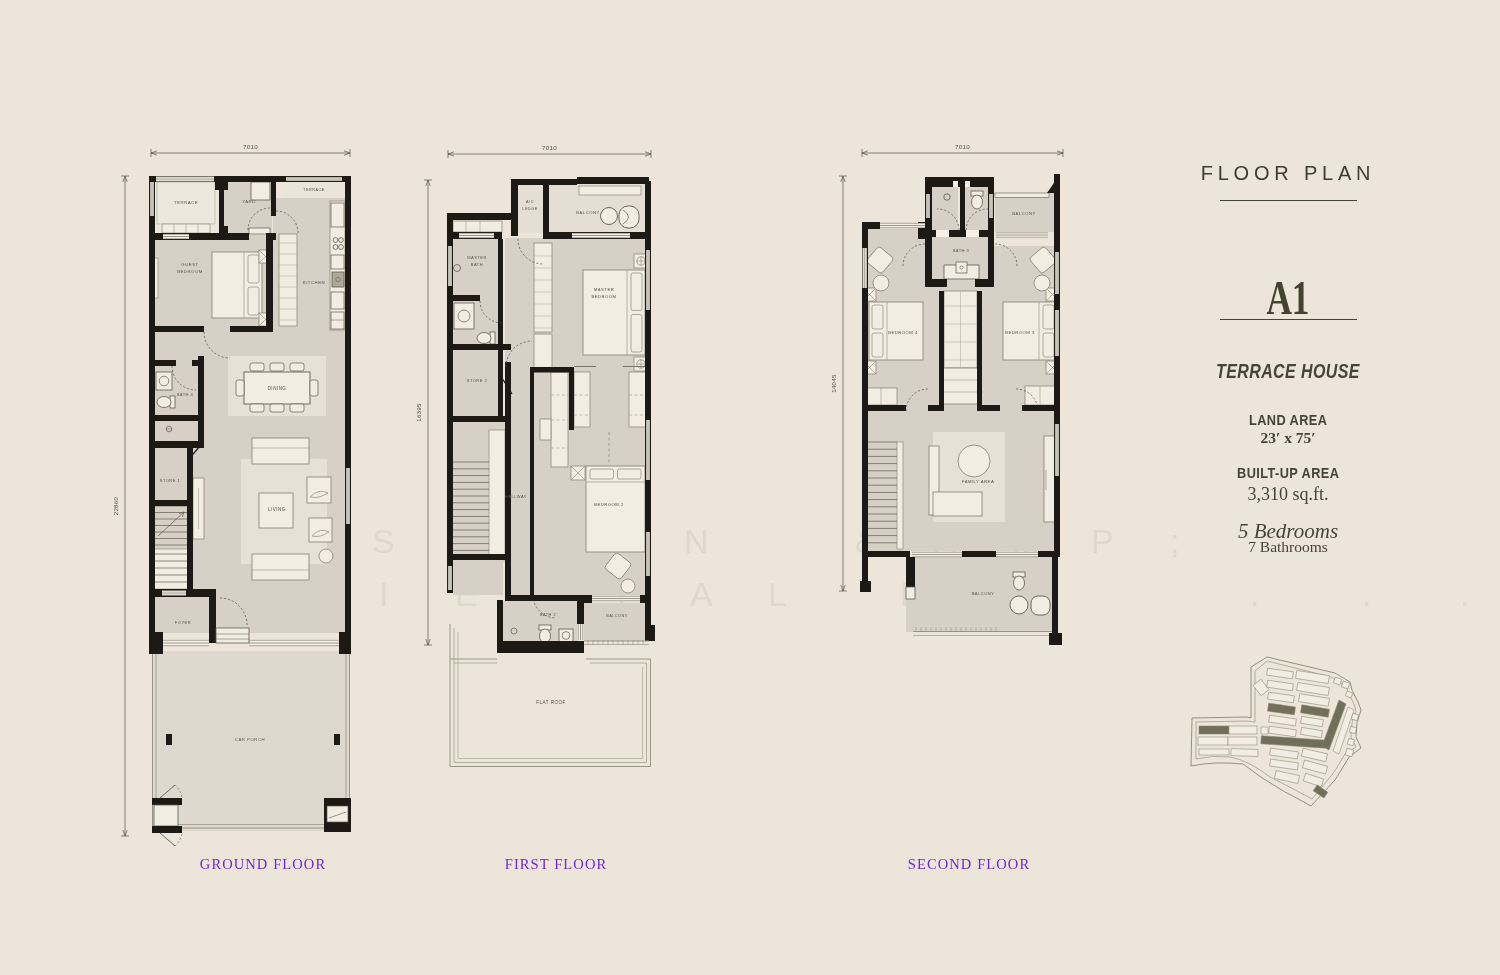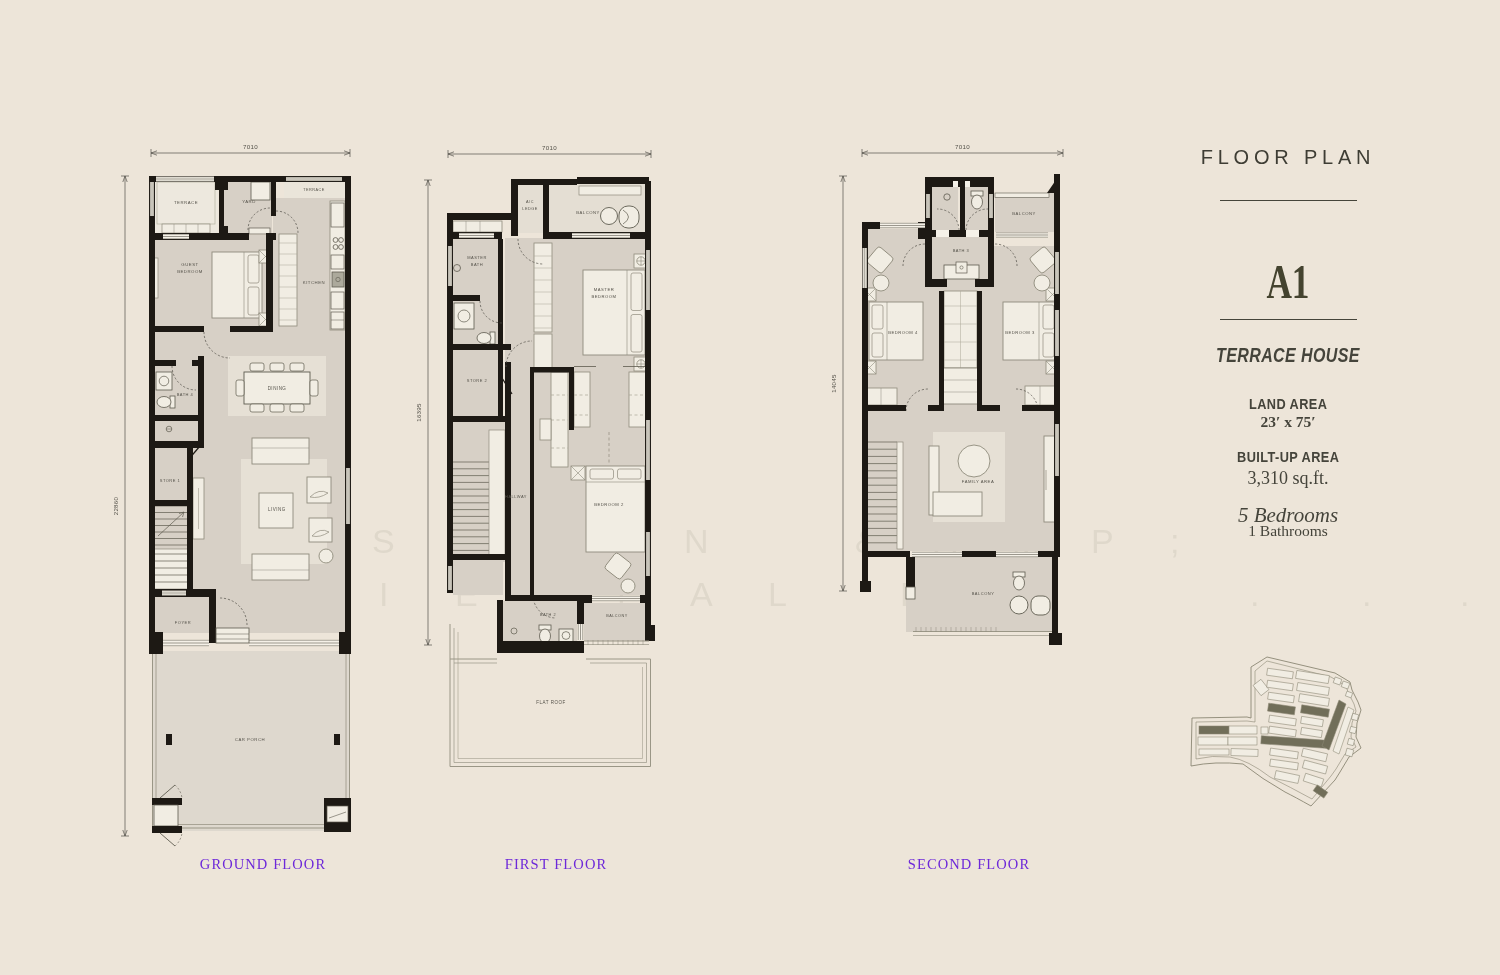--- a/index.html
+++ b/index.html
@@ -1,20 +1,20 @@
 <!DOCTYPE html>
 <html><head><meta charset="utf-8">
 <style>
 html,body{margin:0;padding:0;background:#EDE5D9;}
 #page{position:relative;width:1500px;height:975px;background:#EDE5D9;overflow:hidden;
   font-family:"Liberation Sans",sans-serif;}
 #wm span{position:absolute;font-size:34px;color:#DFD8CB;font-family:"Liberation Sans",sans-serif;}
 .flabel{position:absolute;font-family:"Liberation Serif",serif;font-size:14.5px;color:#6d28d9;
   letter-spacing:1.1px;white-space:nowrap;transform:translateX(-50%);}
-.sb{position:absolute;text-align:center;white-space:nowrap;color:#45443B;}
+.sb{position:absolute;text-align:center;white-space:nowrap;color:#45443B;margin-top:16px;}
 .sqz{display:inline-block;letter-spacing:0.5px;}
 .cond{display:inline-block;font-family:"Liberation Serif",serif;font-weight:bold;font-size:49px;
   color:#44432F;transform:scaleX(0.48);line-height:0.9;}
 </style></head>
 <body>
 <div id="page">
 <div id="wm">
 <span style="left:216px;top:522px">E</span>
 <span style="left:294px;top:522px">A</span>
 <span style="left:372px;top:522px">S</span>
@@ -754,13 +754,13 @@
 <div style="position:absolute;left:1220px;top:319px;width:137px;border-top:1.4px solid #45443A;"></div>
 <div class="sb" style="left:1188px;top:344px;width:200px;font-size:20px;font-weight:bold;font-style:italic;">
 <span class="sqz" style="transform:scaleX(0.8)">TERRACE HOUSE</span></div>
 <div class="sb" style="left:1188px;top:395px;width:200px;font-size:15px;font-weight:bold;text-align:center;">
 <span class="sqz" style="transform:scaleX(0.85)">LAND AREA</span></div>
 <div class="sb" style="left:1188px;top:413px;width:200px;font-family:'Liberation Serif',serif;font-size:15.5px;font-weight:bold;">23′ x 75′</div>
 <div class="sb" style="left:1188px;top:448px;width:200px;font-size:15px;font-weight:bold;">
 <span class="sqz" style="transform:scaleX(0.85)">BUILT-UP AREA</span></div>
 <div class="sb" style="left:1188px;top:468px;width:200px;font-family:'Liberation Serif',serif;font-size:18px;">3,310 sq.ft.</div>
 <div class="sb" style="left:1188px;top:503px;width:200px;font-family:'Liberation Serif',serif;font-size:21px;font-style:italic;">5 Bedrooms</div>
-<div class="sb" style="left:1188px;top:522px;width:200px;font-family:'Liberation Serif',serif;font-size:15.5px;">1 Bathrooms</div>
+<div class="sb" style="left:1188px;top:522px;width:200px;font-family:'Liberation Serif',serif;font-size:15.5px;">7 Bathrooms</div>
 </div>
 </body></html>

